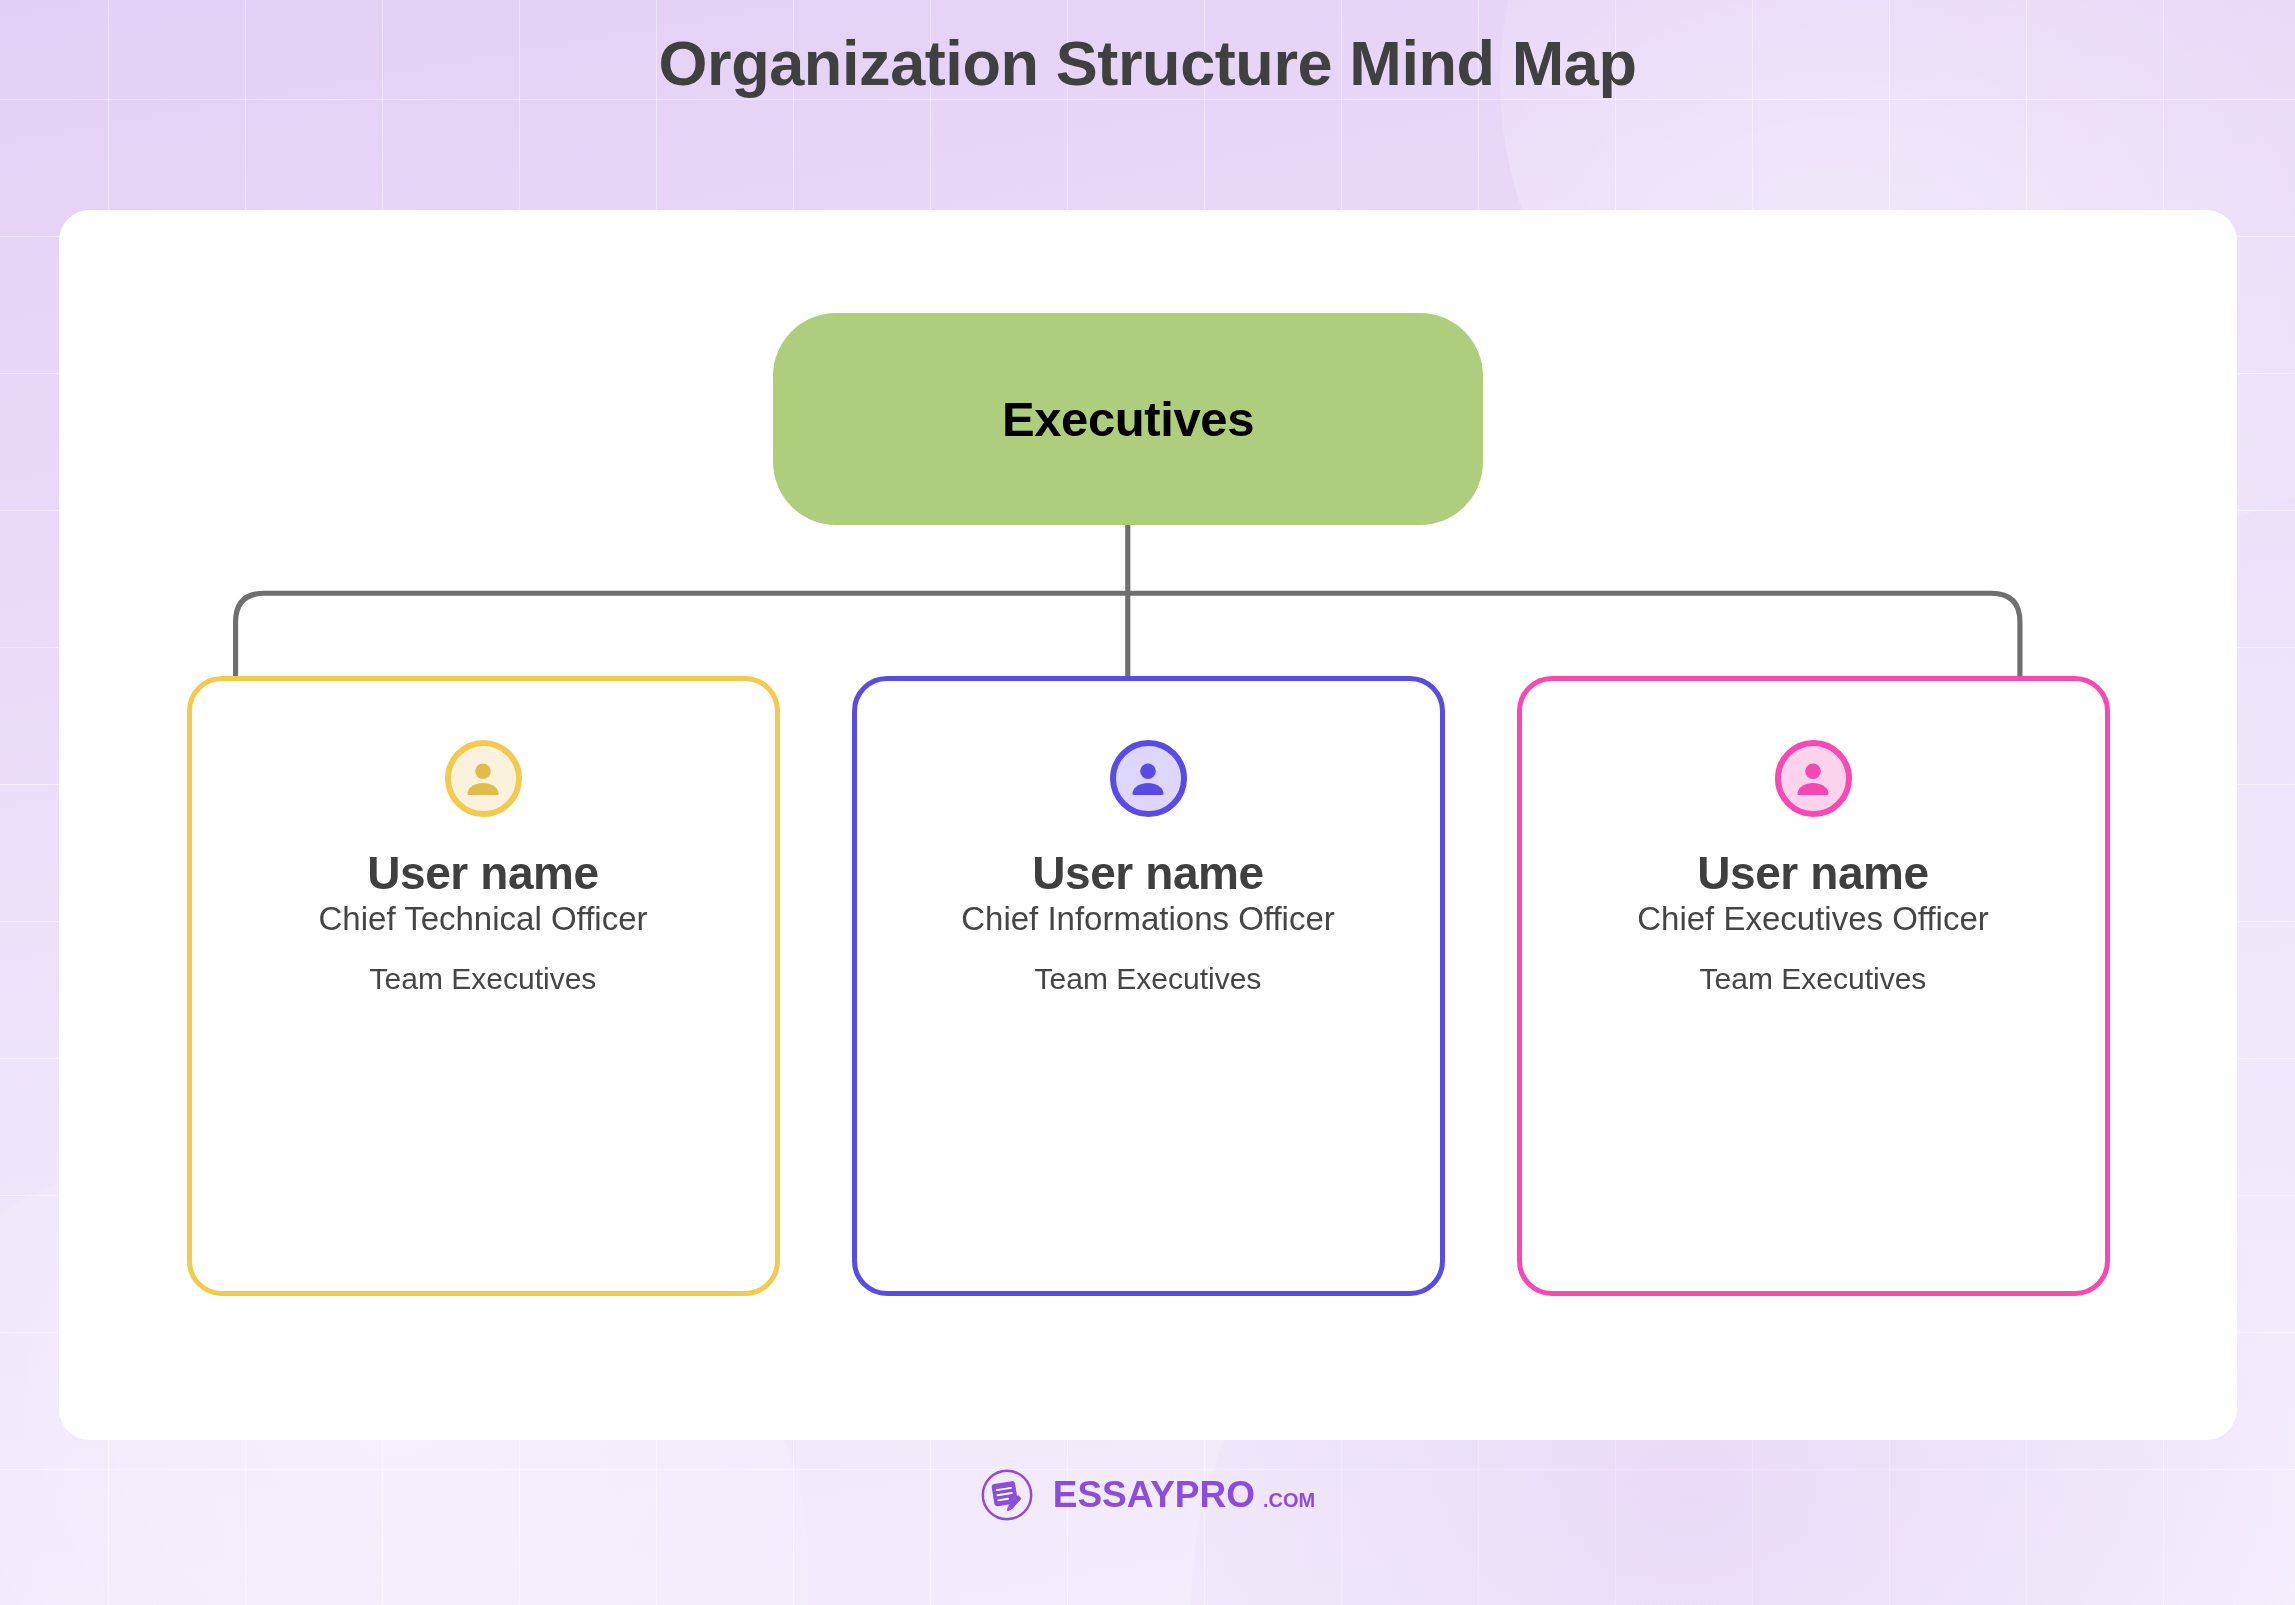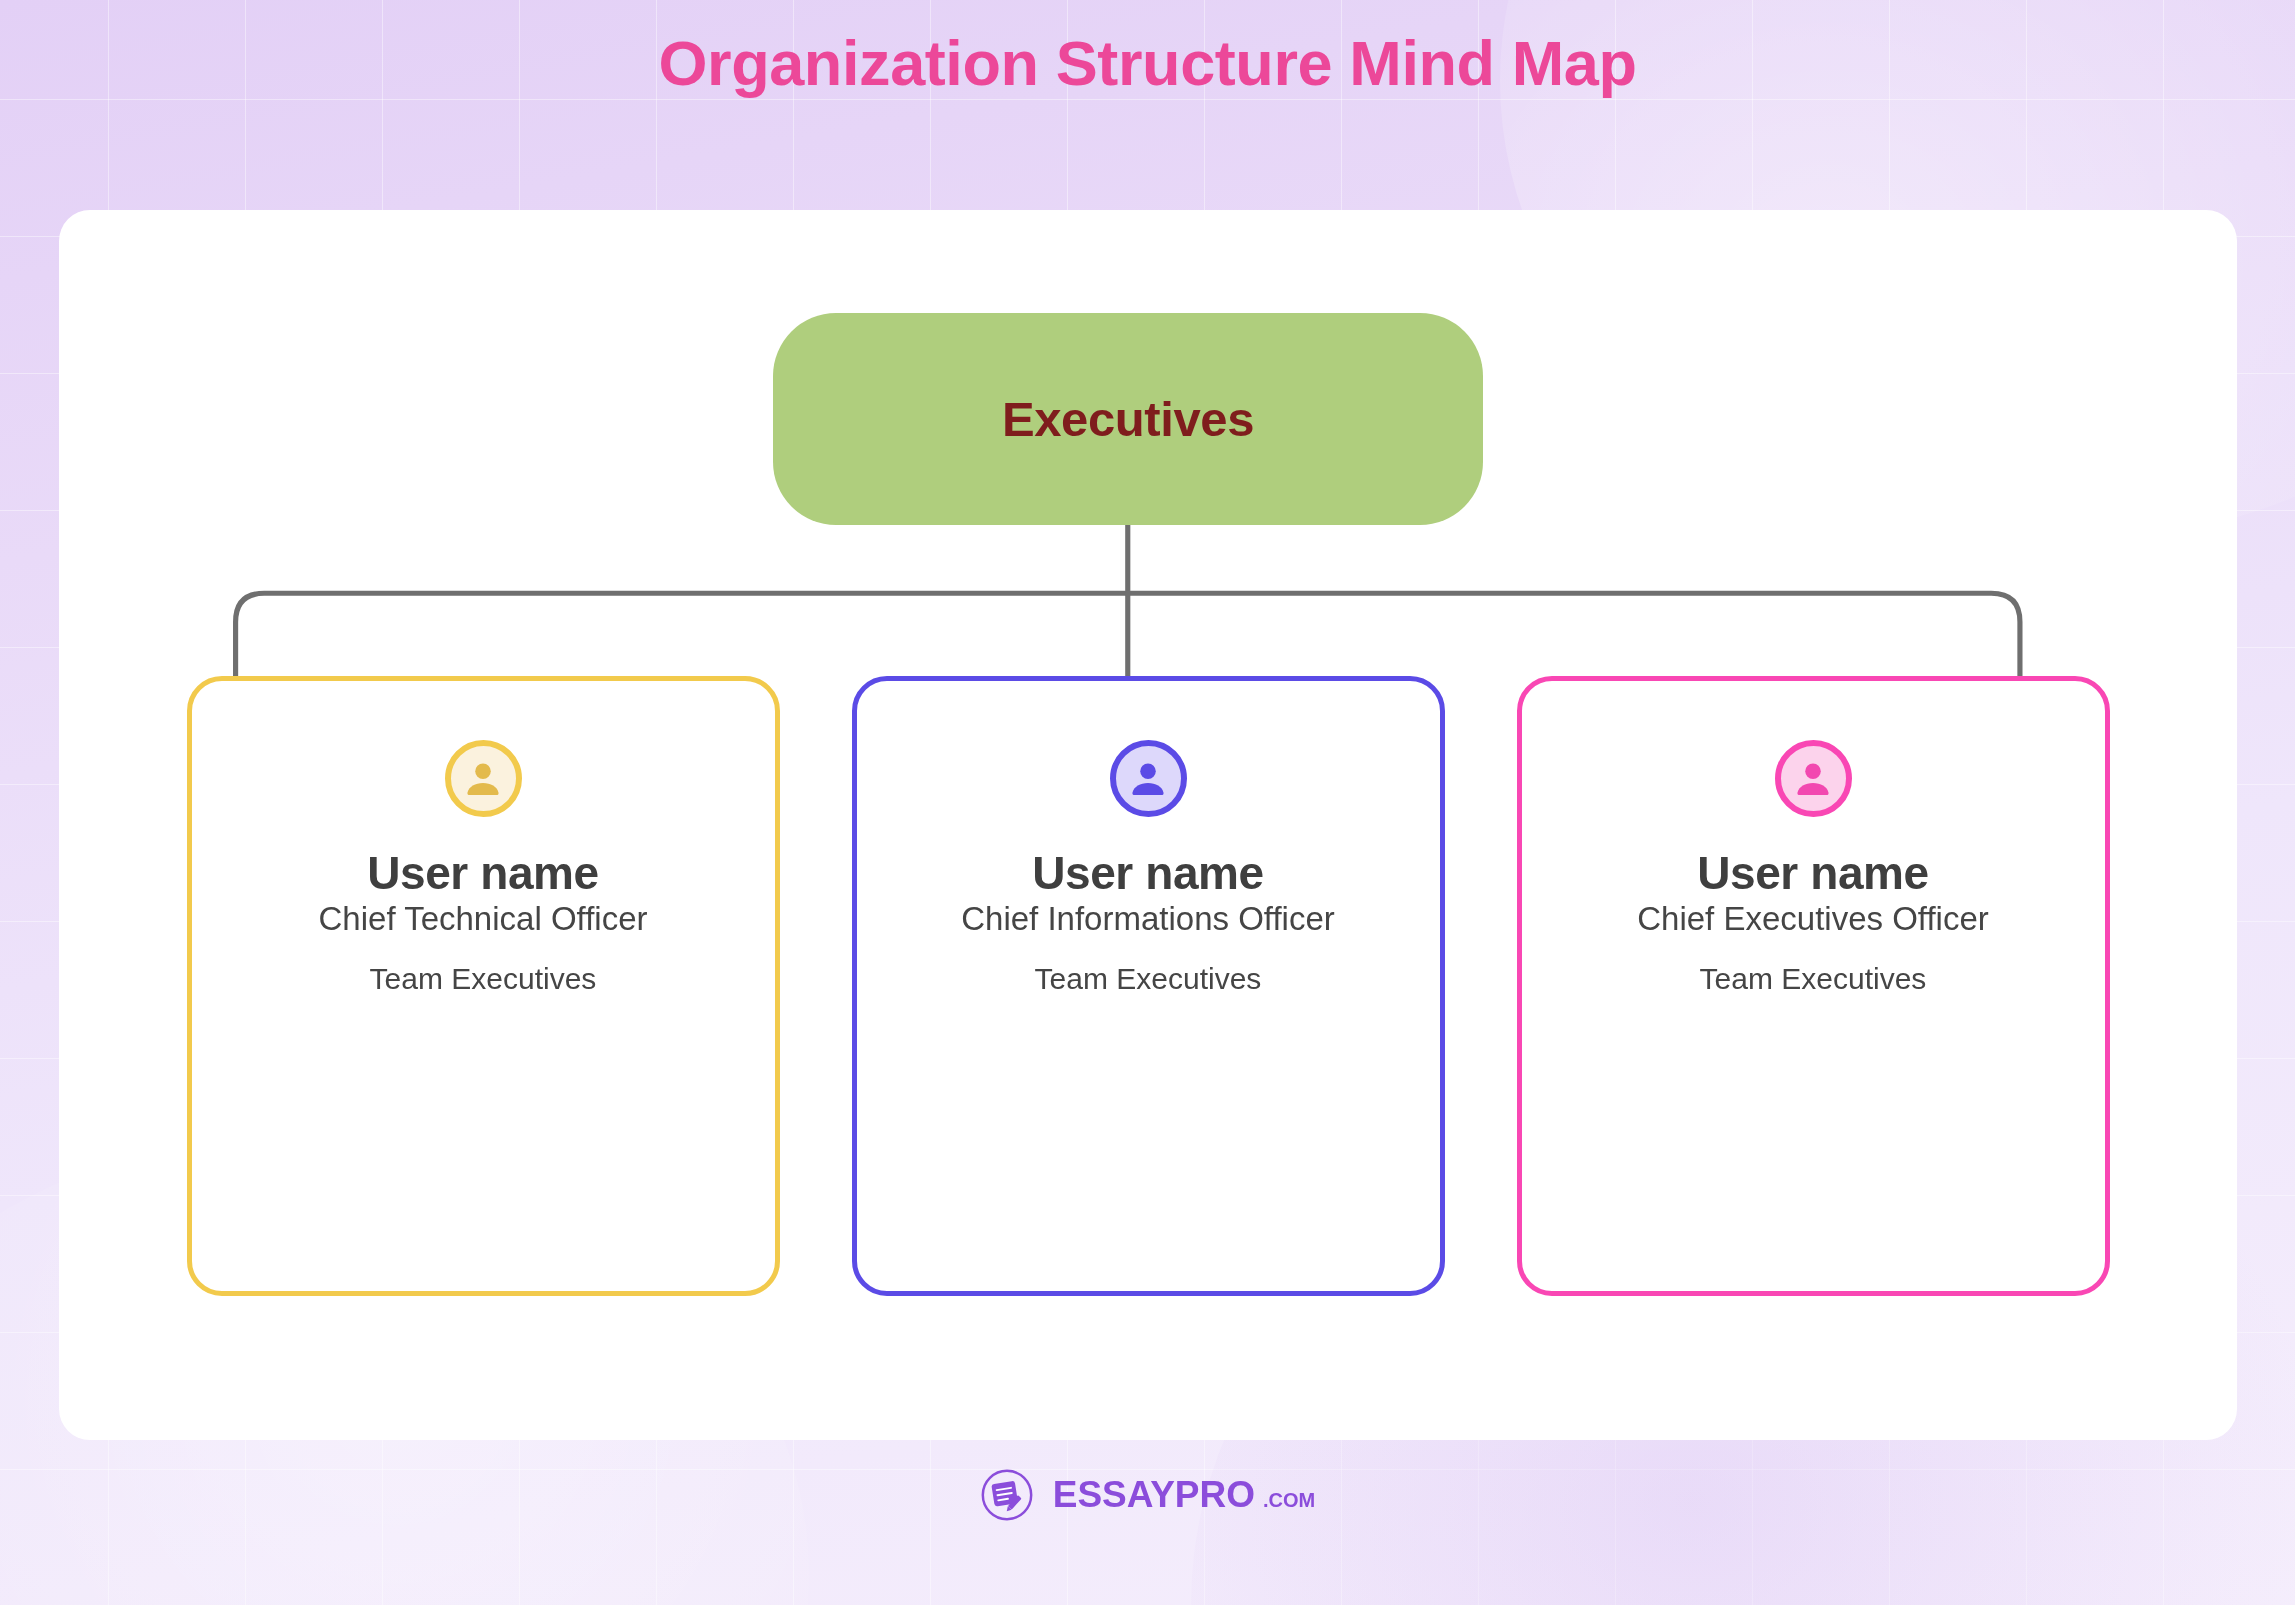--- a/index.html
+++ b/index.html
@@ -48,21 +48,21 @@
     pointer-events: none;
   }
 
   #page-title {
     position: absolute;
     left: 0; right: 0; top: 26.5px;
     text-align: center;
     font-size: 63px;
     font-weight: 700;
     letter-spacing: -0.4px;
-    color: #ec4899;
+    color: #404040;
     white-space: nowrap;
   }
 
   #board {
     position: absolute;
     left: 59px; top: 210px;
     width: 2178px; height: 1230px;
     background: #ffffff;
     border-radius: 31px;
   }
@@ -74,21 +74,21 @@
     width: 710px; height: 212px;
     background: #afce7d;
     border-radius: 63px;
     display: flex;
     align-items: center;
     justify-content: center;
   }
   #root-node-label {
     font-size: 49px;
     font-weight: 700;
-    color: #7f1d1d;
+    color: #000000;
     letter-spacing: -0.4px;
   }
 
   
   #connectors {
     position: absolute;
     left: 0; top: 0;
     width: 2178px; height: 1230px;
     pointer-events: none;
   }

